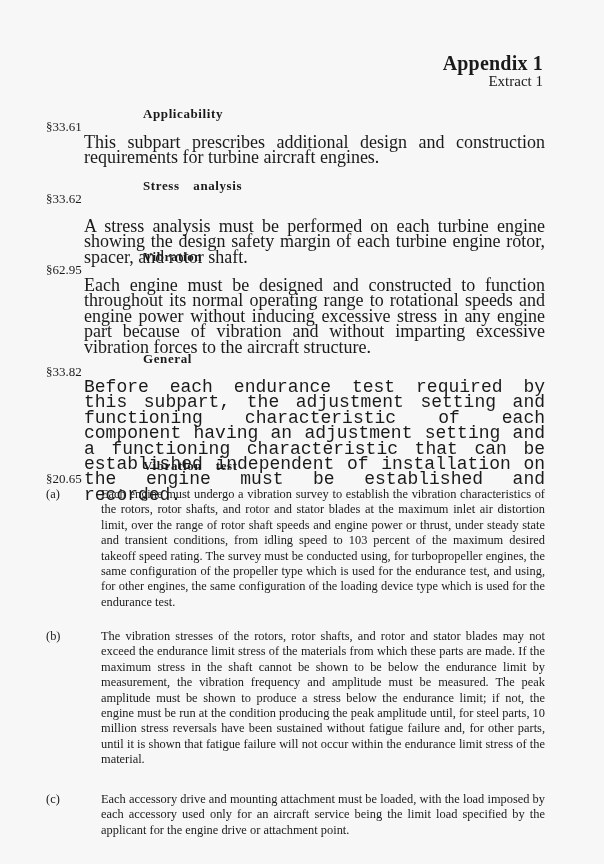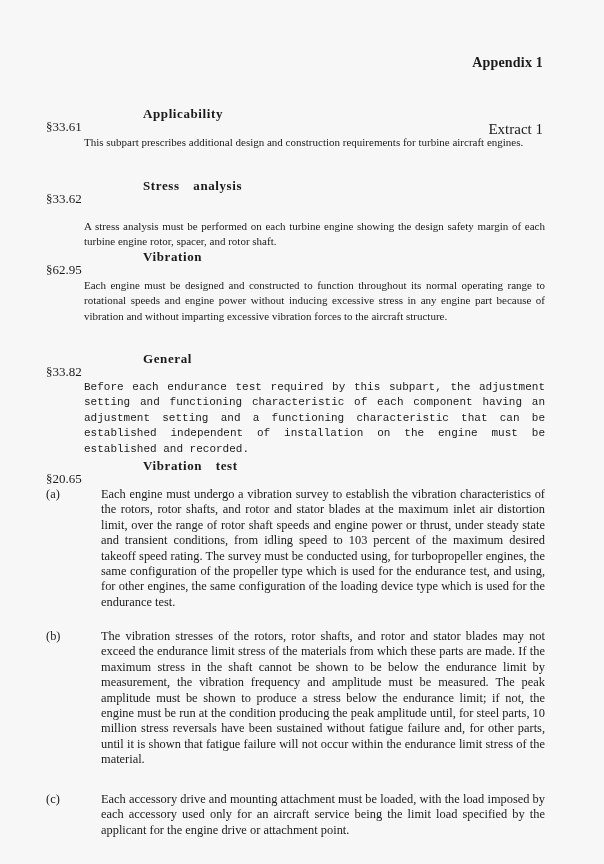--- a/index.html
+++ b/index.html
@@ -7,31 +7,31 @@
       width: 604px; height: 864px; overflow: hidden;
       background: #f7f7f7;
       color: #1a1a1a;
       font-family: "Liberation Serif", "DejaVu Serif", serif;
       position: relative;
     }
     .appendix {
       position: absolute; right: 61px; top: 54px;
       text-align: right;
     }
-    .appendix .title { font-weight: bold; font-size: 14px; line-height: 18px; letter-spacing: 0.2px; }
-    .appendix .sub { font-size: 15px; line-height: 18px; margin-top: 48px; }
+    .appendix .title { font-weight: bold; font-size: 20px; line-height: 18px; letter-spacing: 0.2px; }
+    .appendix .sub { font-size: 15px; line-height: 18px; }
     .sec-head {
       position: absolute; left: 46px; width: 500px;
       font-size: 13px; line-height: 16px;
     }
     .sec-head .num { position: absolute; left: 0; top: 13px; }
     .sec-head .ttl { position: absolute; left: 97px; top: 0; font-weight: bold; letter-spacing: 0.6px; word-spacing: 3px; white-space: nowrap; }
     .para {
       position: absolute; left: 84px; width: 461px;
-      font-size: 11px; line-height: 15.4px;
+      font-size: 18px; line-height: 15.4px;
       text-align: justify;
     }
     .item {
       position: absolute; left: 46px; width: 499px;
       font-size: 12.4px; line-height: 15.4px;
     }
     .item .lbl { position: absolute; left: 0; top: 0; }
     .item .txt { margin-left: 55px; text-align: justify; display: block; }
   </style>
 </head>

